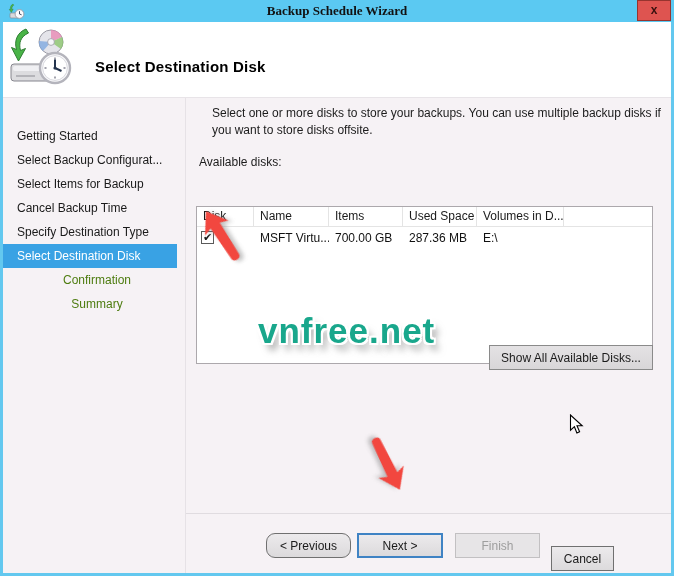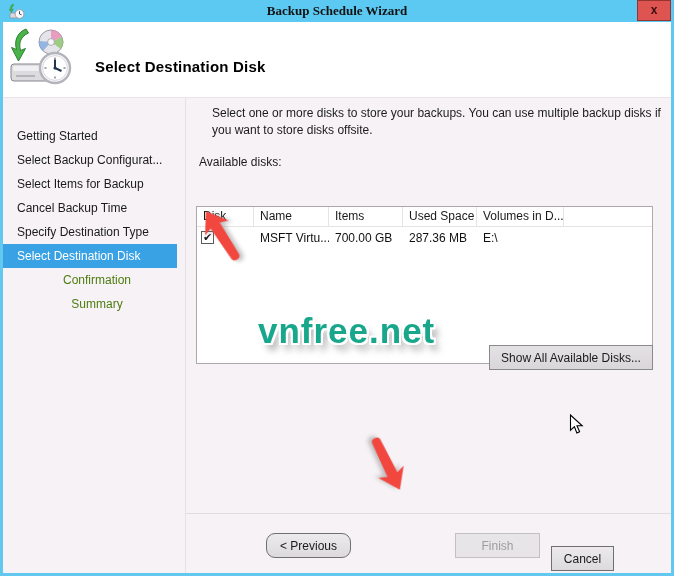--- a/index.html
+++ b/index.html
@@ -211,20 +211,21 @@
     </div>
   </div>
 
   <div class="watermark">vnfree.net</div>
 
   <button class="btn show-all-btn">Show All Available Disks...</button>
 
   <div class="h-divider"></div>
 
   <button class="btn prev-btn">&lt; Previous</button>
+  <button class="btn next-btn">Next &gt;</button>
   <button class="btn finish-btn" disabled="">Finish</button>
   <button class="btn cancel-btn">Cancel</button>
 
   <div class="annot checkbox-arrow">
     <svg width="30" height="62" viewBox="0 0 30 62">
       <path d="M15,0 L29,20 L20.5,17 L19.5,54 C19.5,58.5 10.5,58.5 10.5,54 L9.5,17 L1,20 Z" fill="#F2473F"></path>
     </svg>
   </div>
   <div class="annot next-arrow">
     <svg width="30" height="62" viewBox="0 0 30 62">

